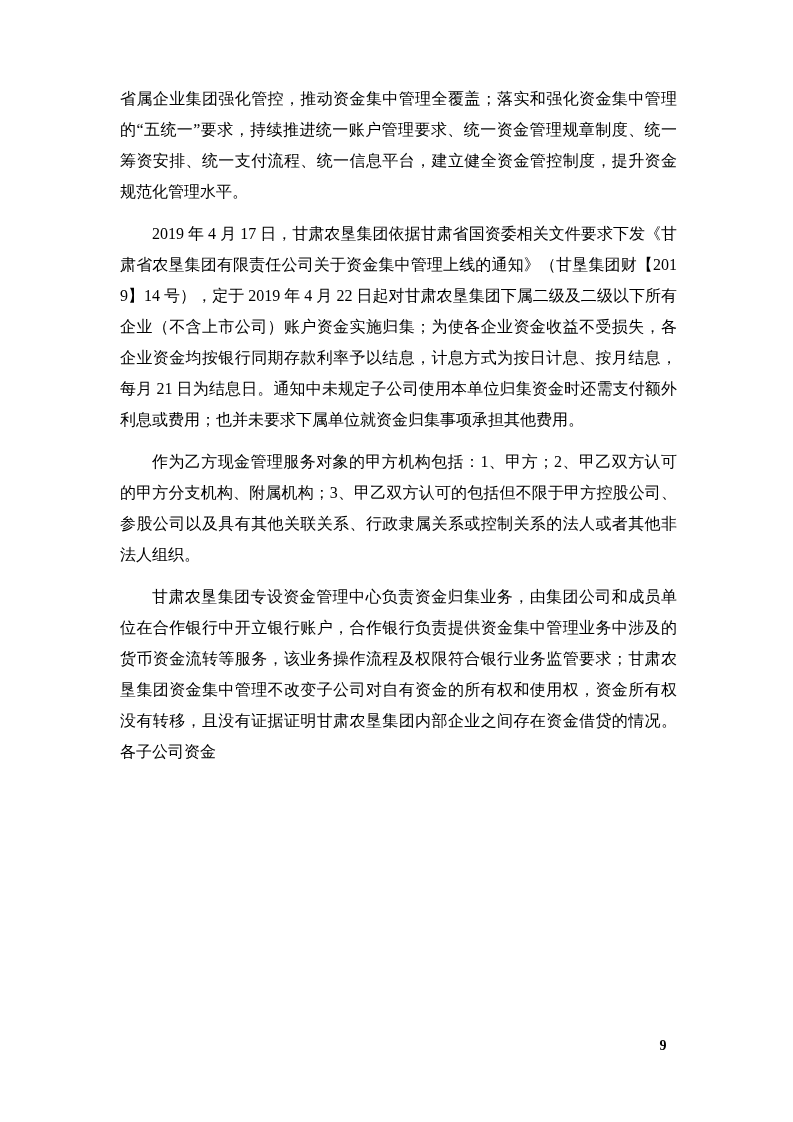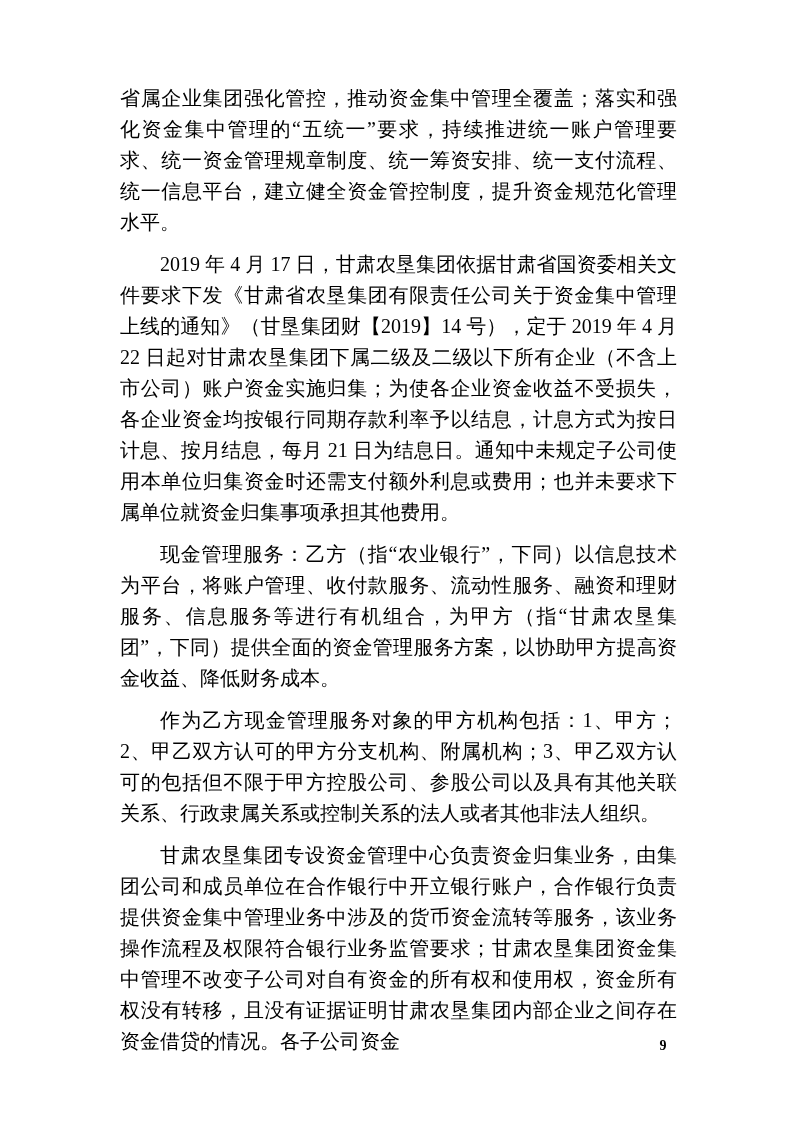--- a/index.html
+++ b/index.html
@@ -17,21 +17,21 @@
     overflow: hidden;
   }
   .content {
     position: absolute;
     left: 120px;
     top: 83px;
     width: 557px;
   }
   .content p {
     margin: 0 0 11px 0;
-    font-size: 20px;
+    font-size: 16px;
     line-height: 31px;
     text-align: justify;
     text-justify: inter-ideograph;
     text-indent: 2em;
     word-break: break-all;
   }
   .content p.no-indent {
     text-indent: 0;
   }
   .page-number {
@@ -45,18 +45,17 @@
     line-height: 18px;
   }
 </style>
 </head>
 <body>
 
 <div class="page">
   <div class="content">
     <p class="no-indent">省属企业集团强化管控，推动资金集中管理全覆盖；落实和强化资金集中管理的“五统一”要求，持续推进统一账户管理要求、统一资金管理规章制度、统一筹资安排、统一支付流程、统一信息平台，建立健全资金管控制度，提升资金规范化管理水平。</p>
     <p>2019 年 4 月 17 日，甘肃农垦集团依据甘肃省国资委相关文件要求下发《甘肃省农垦集团有限责任公司关于资金集中管理上线的通知》（甘垦集团财【2019】14 号），定于 2019 年 4 月 22 日起对甘肃农垦集团下属二级及二级以下所有企业（不含上市公司）账户资金实施归集；为使各企业资金收益不受损失，各企业资金均按银行同期存款利率予以结息，计息方式为按日计息、按月结息，每月 21 日为结息日。通知中未规定子公司使用本单位归集资金时还需支付额外利息或费用；也并未要求下属单位就资金归集事项承担其他费用。</p>
-    <p>现金管理服务：乙方（指“农业银行”，下同）以信息技术为平台，将账户管理、收付款服务、流动性服务、融资和理财服务、信息服务等进行有机组合，为甲方（指“甘肃农垦集团”，下同）提供全面的资金管理服务方案，以协助甲方提高资金收益、降低财务成本。</p>
     <p>作为乙方现金管理服务对象的甲方机构包括：1、甲方；2、甲乙双方认可的甲方分支机构、附属机构；3、甲乙双方认可的包括但不限于甲方控股公司、参股公司以及具有其他关联关系、行政隶属关系或控制关系的法人或者其他非法人组织。</p>
     <p>甘肃农垦集团专设资金管理中心负责资金归集业务，由集团公司和成员单位在合作银行中开立银行账户，合作银行负责提供资金集中管理业务中涉及的货币资金流转等服务，该业务操作流程及权限符合银行业务监管要求；甘肃农垦集团资金集中管理不改变子公司对自有资金的所有权和使用权，资金所有权没有转移，且没有证据证明甘肃农垦集团内部企业之间存在资金借贷的情况。各子公司资金</p>
   </div>
   <div class="page-number">9</div>
 </div>
 
 </body></html>

